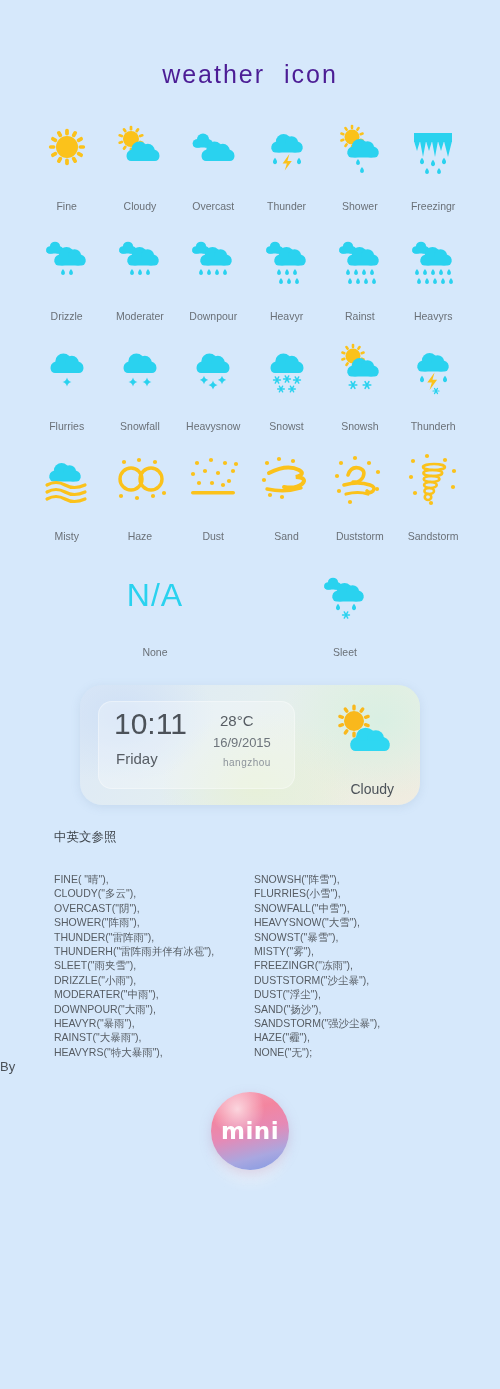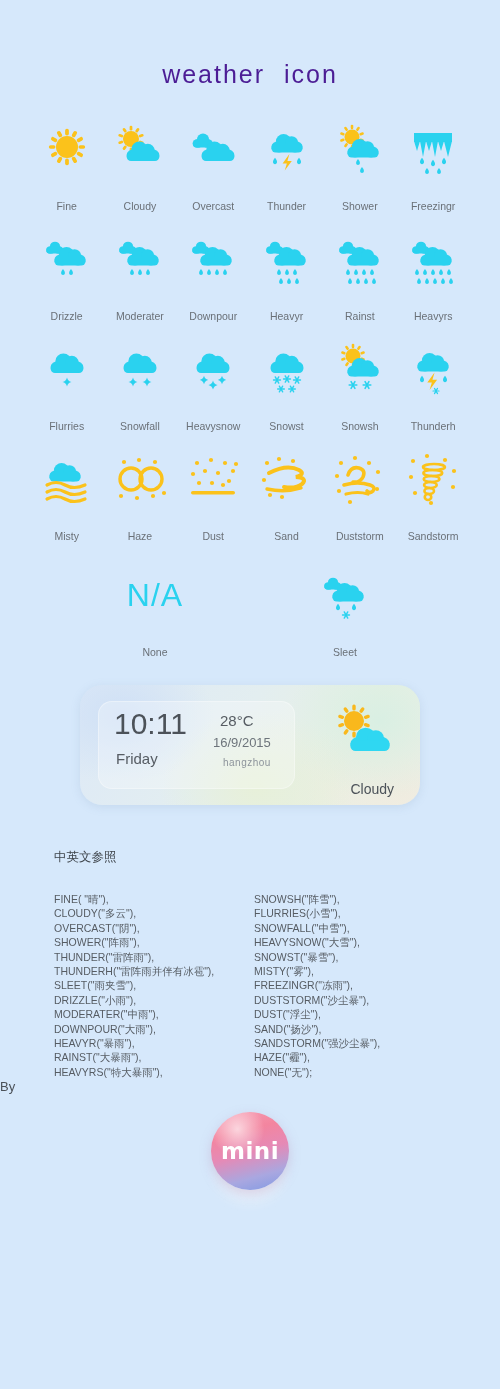--- a/index.html
+++ b/index.html
@@ -127,21 +127,21 @@
     position:absolute;right:14px;top:14px;
     width:82px;height:66px;
   }
   .w-cond{
     position:absolute;right:26px;bottom:8px;
     font-size:14px;color:#4c5259;font-weight:300;
   }
 
   
   .ref{
-    width:400px;margin:44px auto 0;position:relative;
+    width:400px;margin:24px auto 0;position:relative;
   }
   .ref-title{
     font-size:12.5px;color:#3f454c;margin-left:4px;
     font-family:"DejaVu Sans","Liberation Sans",sans-serif;
   }
   .ref-cols{
     display:flex;margin-top:26px;
   }
   .ref-col{width:50%;}
   .ref-col ul{list-style:none;margin:0;padding:0;}

